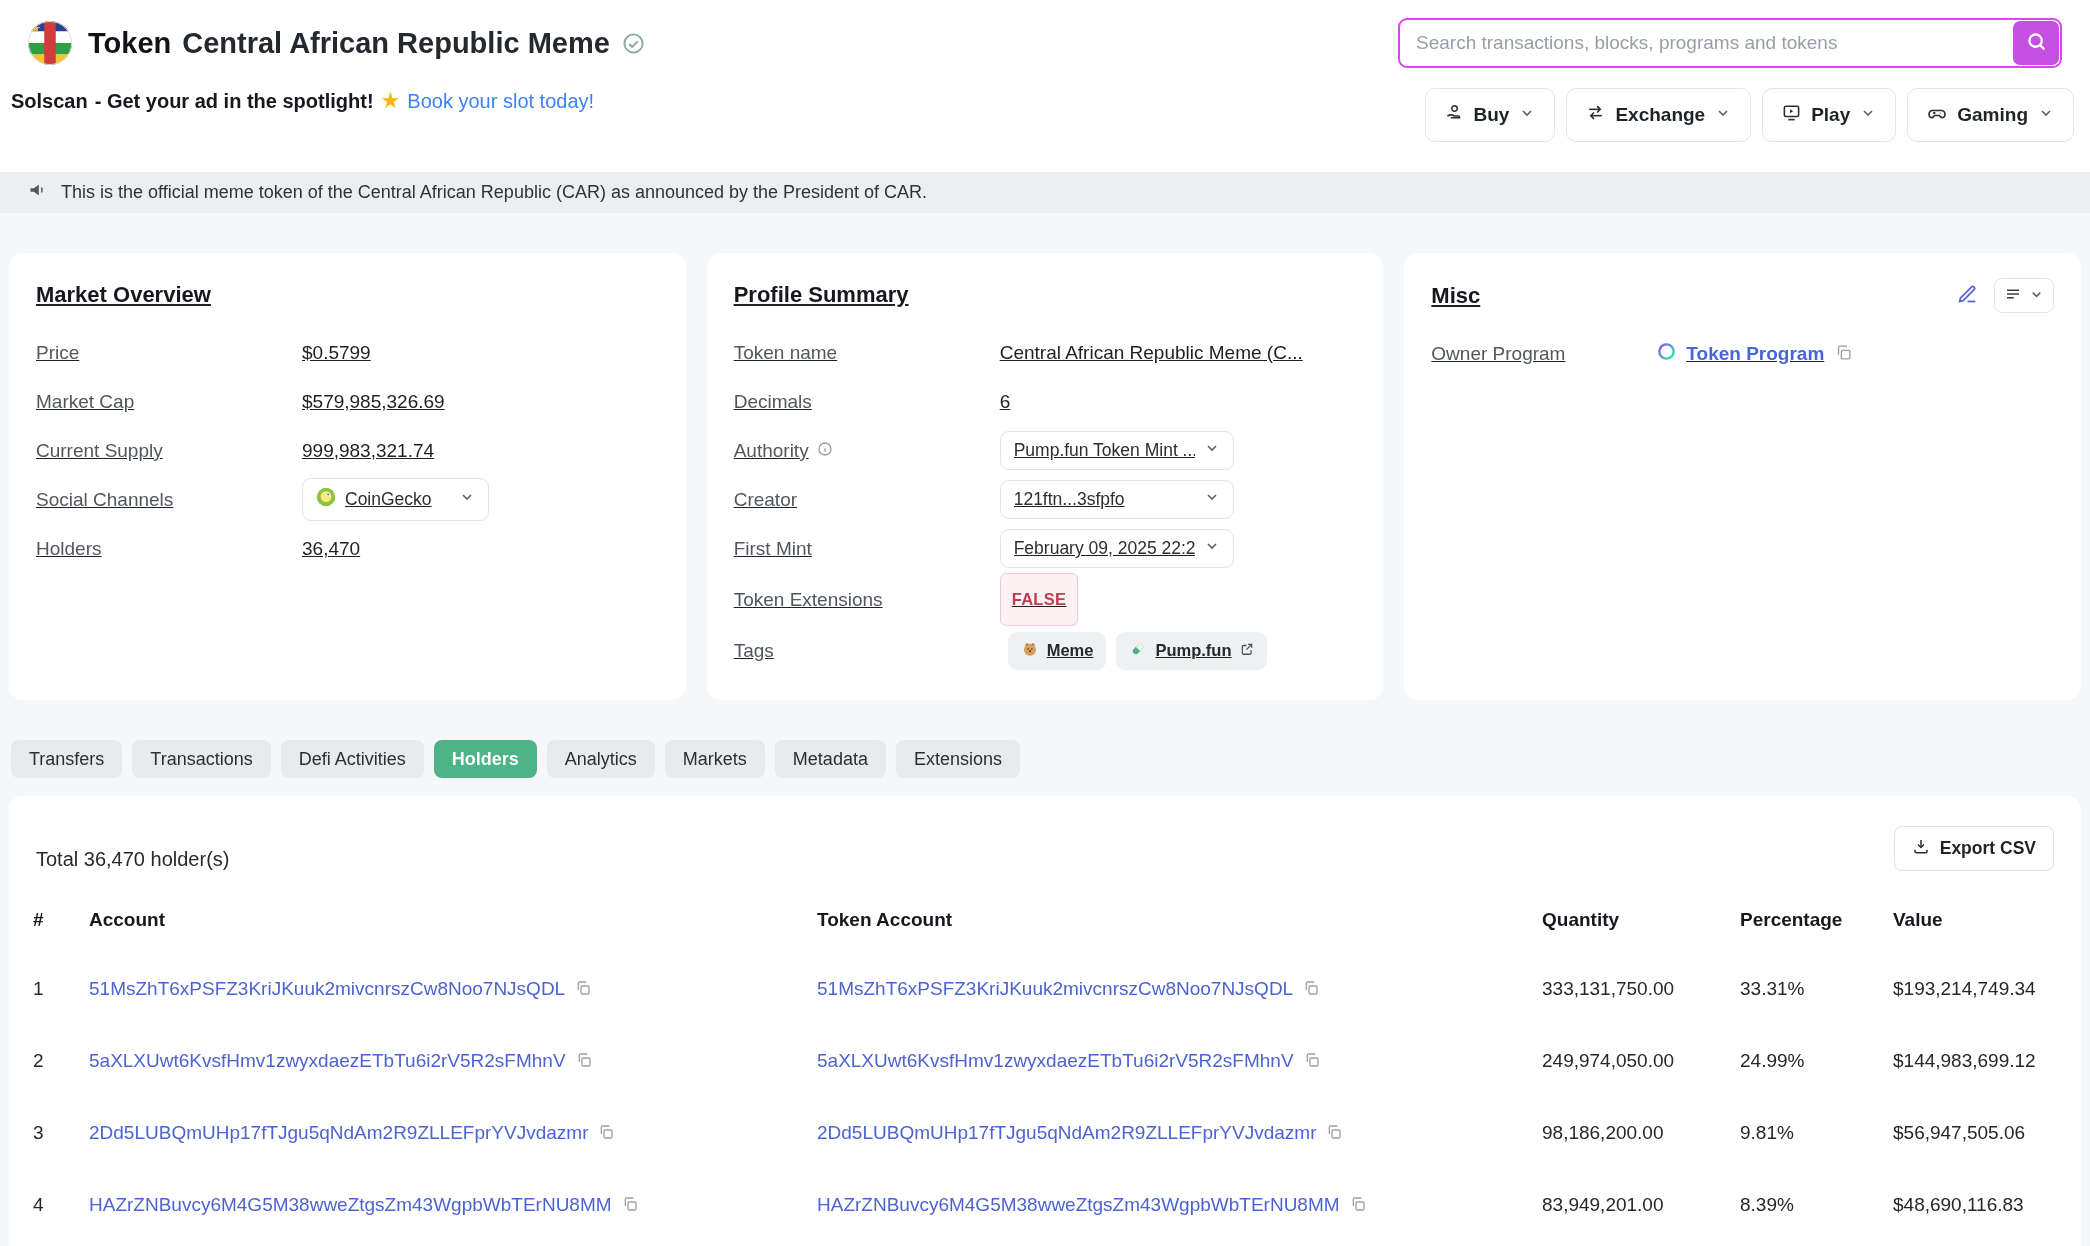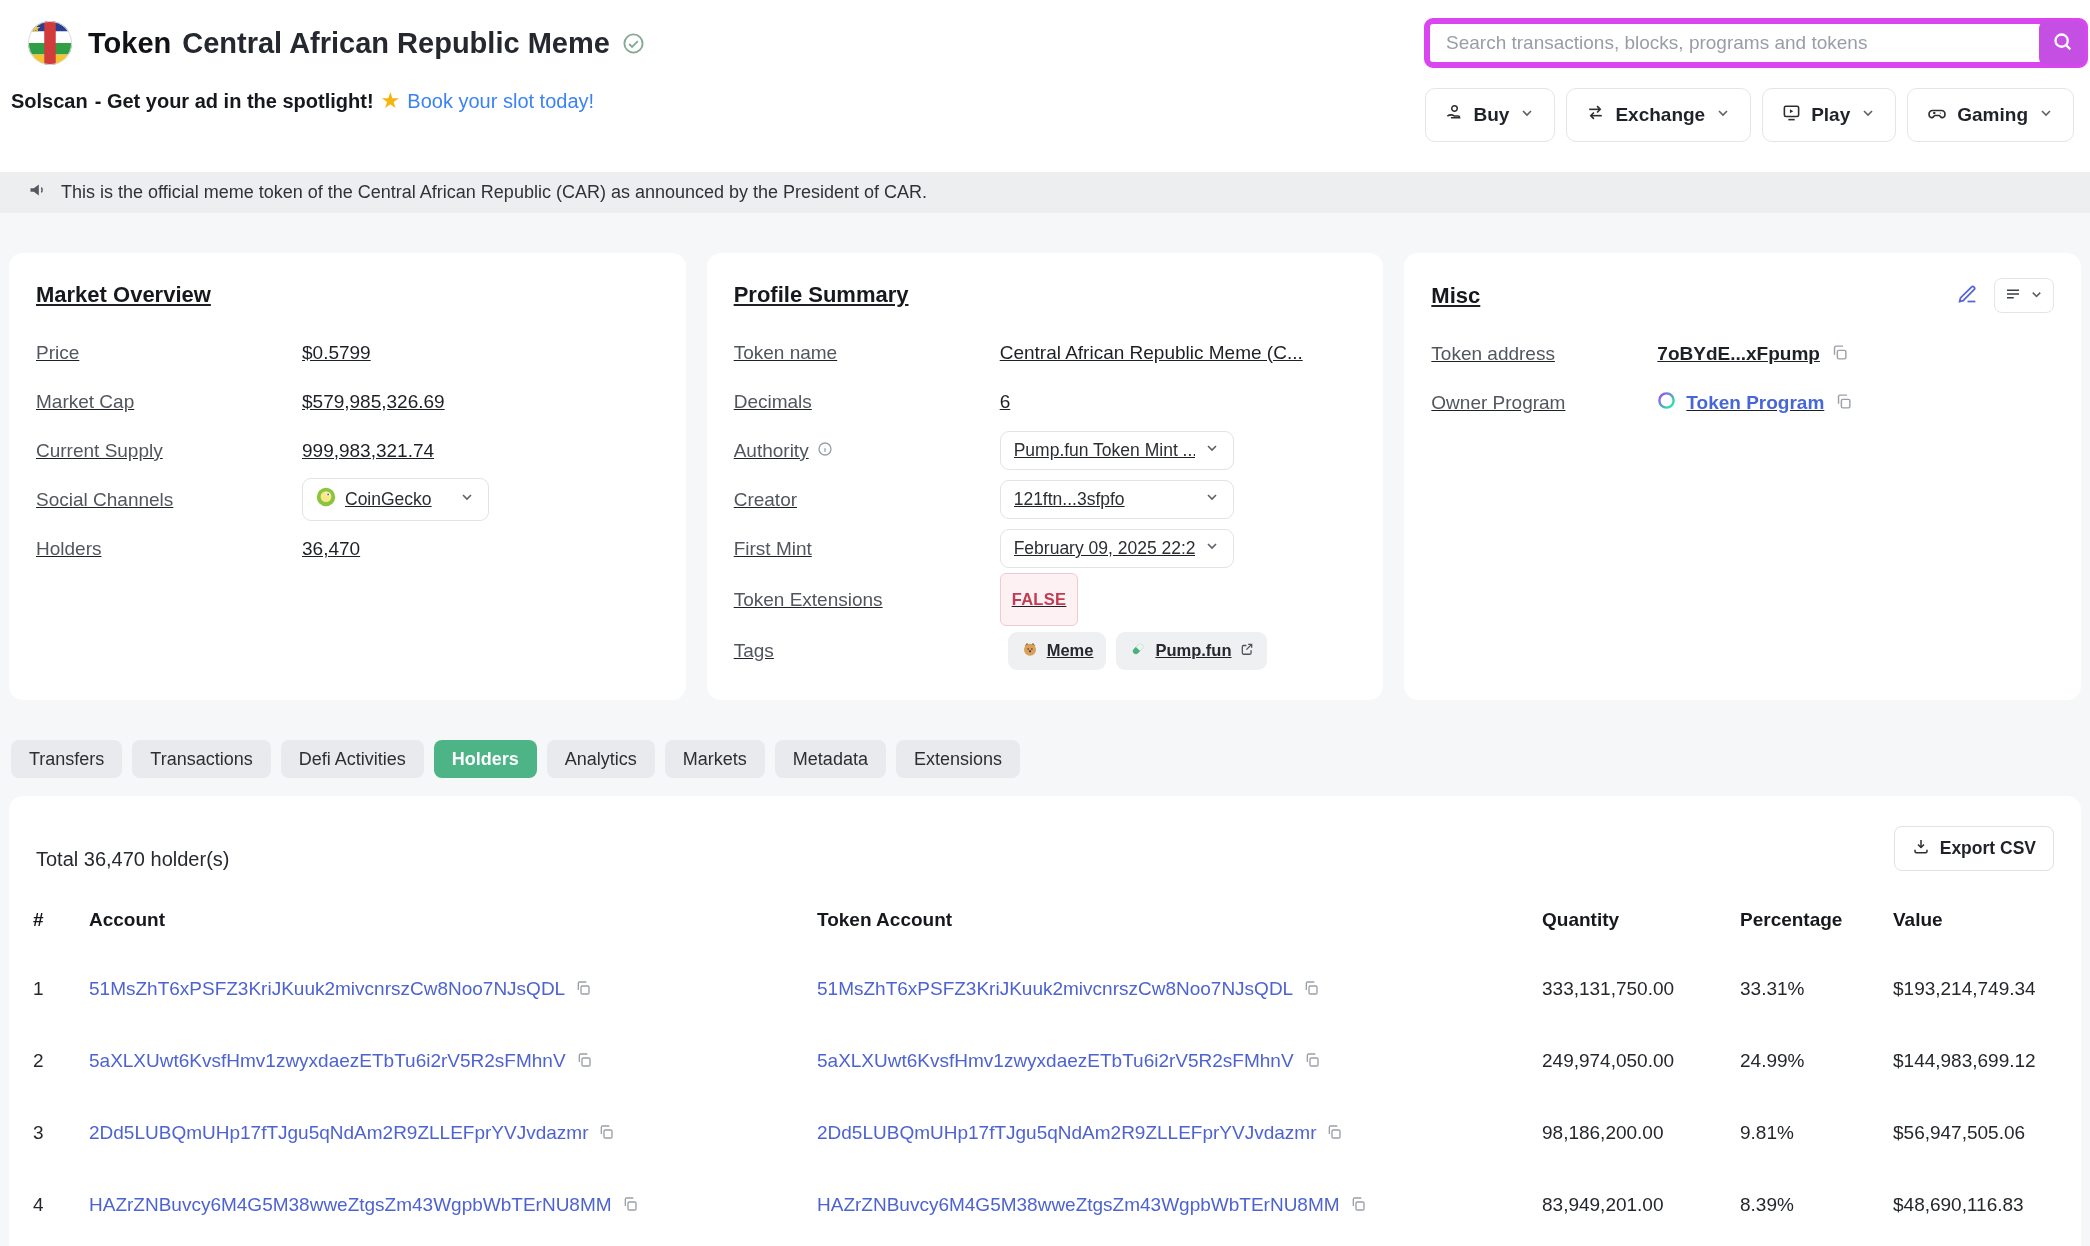--- a/index.html
+++ b/index.html
@@ -2,28 +2,28 @@
 <html><head>
 <meta charset="utf-8">
 <style>
   * { margin:0; padding:0; box-sizing:border-box; }
   html,body { width:2090px; height:1246px; overflow:hidden; }
   body { font-family:"Liberation Sans","DejaVu Sans",sans-serif; background:#f6f7f8; color:#1d2025; }
   .spacer { flex:1 1 auto; }
 
   
   .header { background:#fff; }
-  .topbar { display:flex; align-items:center; padding:18px 2px 0 27px; height:68px; }
+  .topbar { display:flex; align-items:center; padding:18px 28px 0 27px; height:68px; }
   .token-logo { width:46px; height:46px; flex:0 0 auto; }
   .page-title { display:flex; align-items:baseline; gap:11px; margin-left:15px; font-size:29px; white-space:nowrap; }
   .t-prefix { font-weight:700; color:#101215; }
   .t-name { font-weight:600; color:#25282e; }
   .verified { margin-left:12px; display:flex; align-self:center; }
   .search { position:relative; width:664px; height:50px; flex:0 0 auto; }
-  .search-input { width:100%; height:100%; border:6px solid #d946ef; border-radius:9px; padding:0 62px 0 16px; font-size:19px; color:#2b2e33; font-family:inherit; outline:none; background:#fff; }
+  .search-input { width:100%; height:100%; border:2px solid #d946ef; border-radius:9px; padding:0 62px 0 16px; font-size:19px; color:#2b2e33; font-family:inherit; outline:none; background:#fff; }
   .search-input::placeholder { color:#989ea7; }
   .search-btn { position:absolute; top:3px; right:3px; bottom:3px; width:46px; border:none; border-radius:7px; background:#c44fe2; display:flex; align-items:center; justify-content:center; cursor:pointer; }
 
   .promo-row { display:flex; align-items:flex-start; padding:20px 16px 30px 11px; }
   .promo { font-size:20px; display:flex; align-items:center; gap:7px; color:#16181d; font-weight:600; white-space:nowrap; }
   .promo-brand { font-weight:700; }
   .promo-star { color:#f6b40e; font-size:22px; }
   .promo-link { color:#3b82f6; font-weight:400; text-decoration:none; cursor:pointer; }
   .quick-menus { display:flex; gap:11px; }
   .qm-btn { display:flex; align-items:center; gap:10px; height:54px; padding:0 19px; background:#fff; border:1px solid #e3e5e9; border-radius:10px; font-size:19px; font-weight:600; color:#1f2228; cursor:pointer; font-family:inherit; }
@@ -368,34 +368,20 @@
               </span>
               <span>
                 <svg viewBox="0 0 24 24" width="15" height="15" fill="none" stroke="#5c6168" stroke-width="2.4">
                     <polyline points="6 9 12 15 18 9"></polyline>
                   </svg>
               </span>
             </button>
           </span>
         </div>
         <div class="kv">
-          <span class="kv-label">Token address</span>
-          <span class="kv-value">
-            <span class="addr-strong">7oBYdE...xFpump</span>
-            <button class="copy-btn">
-              <span>
-                <svg viewBox="0 0 24 24" width="17" height="17" fill="none" stroke="#9aa0a8" stroke-width="2">
-                    <rect x="9" y="9" width="12" height="12" rx="2"></rect>
-                    <path d="M5 15V5a2 2 0 0 1 2-2h10"></path>
-                  </svg>
-              </span>
-            </button>
-          </span>
-        </div>
-        <div class="kv">
           <span class="kv-label">Owner Program</span>
           <span class="kv-value">
             <span>
               <svg viewBox="0 0 24 24" width="19" height="19">
                   <defs>
                     <linearGradient id="tpg" x1="0" y1="0" x2="1" y2="1">
                       <stop offset="0" stop-color="#9945ff"></stop>
                       <stop offset="1" stop-color="#19fb9b"></stop>
                     </linearGradient>
                   </defs>

